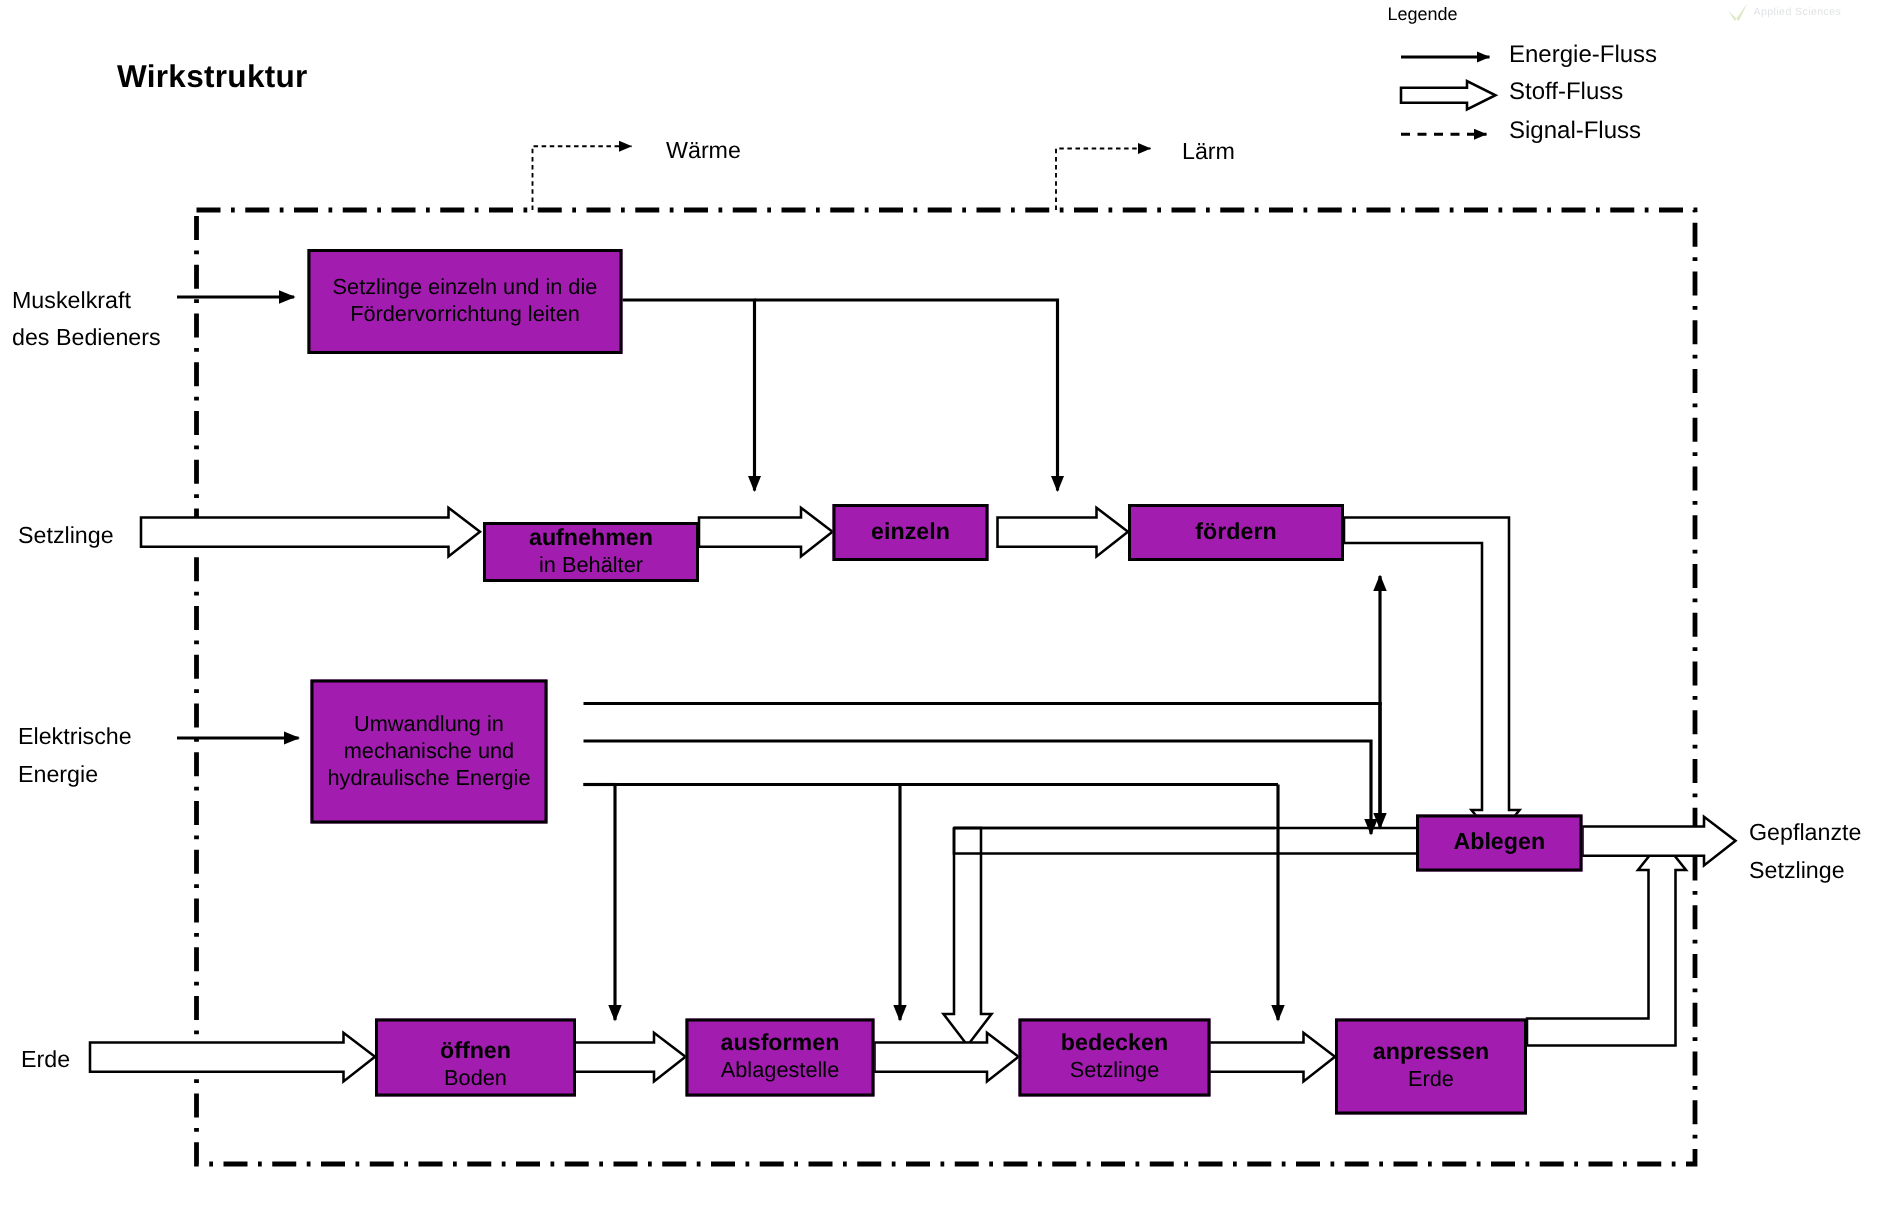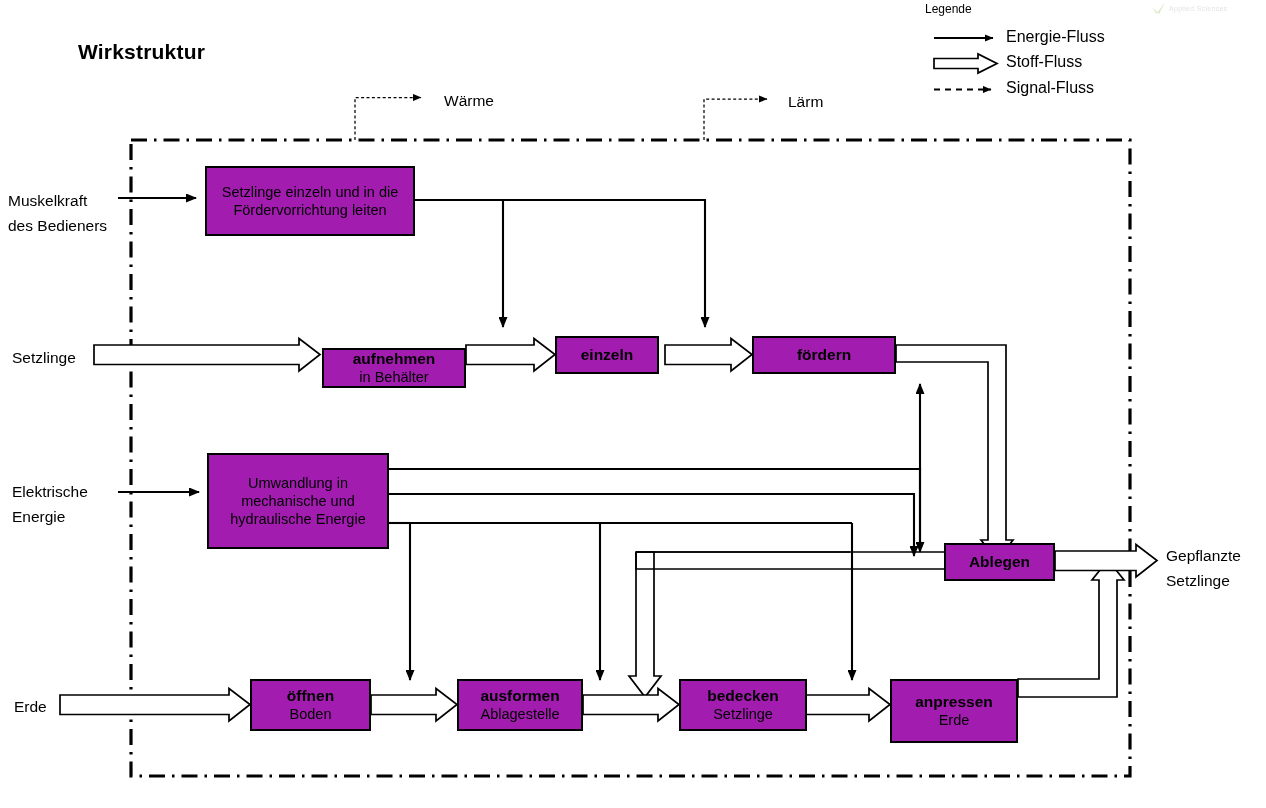--- a/index.html
+++ b/index.html
@@ -154,31 +154,31 @@
   </div>
 
   <div class="box" style="left:555px;top:336px;width:104px;height:38px;">
     <span class="b1">einzeln</span>
   </div>
 
   <div class="box" style="left:752px;top:336px;width:144px;height:38px;">
     <span class="b1">fördern</span>
   </div>
 
-  <div class="box plain" style="left:207px;top:453px;width:182px;height:96px;">
+  <div class="box plain" style="left:207px;top:453px;width:158px;height:96px;">
     <span class="b1">Umwandlung in</span>
     <span class="b1">mechanische und</span>
     <span class="b1">hydraulische Energie</span>
   </div>
 
   <div class="box" style="left:944px;top:543px;width:111px;height:38px;">
     <span class="b1">Ablegen</span>
   </div>
 
-  <div class="box" style="left:250px;top:679px;width:121px;height:52px;">
+  <div class="box" style="left:250px;top:679px;width:134px;height:52px;justify-content:flex-end;">
     <span class="b1">öffnen</span>
     <span class="b2">Boden</span>
   </div>
 
   <div class="box" style="left:457px;top:679px;width:126px;height:52px;">
     <span class="b1">ausformen</span>
     <span class="b2">Ablagestelle</span>
   </div>
 
   <div class="box" style="left:679px;top:679px;width:128px;height:52px;">

